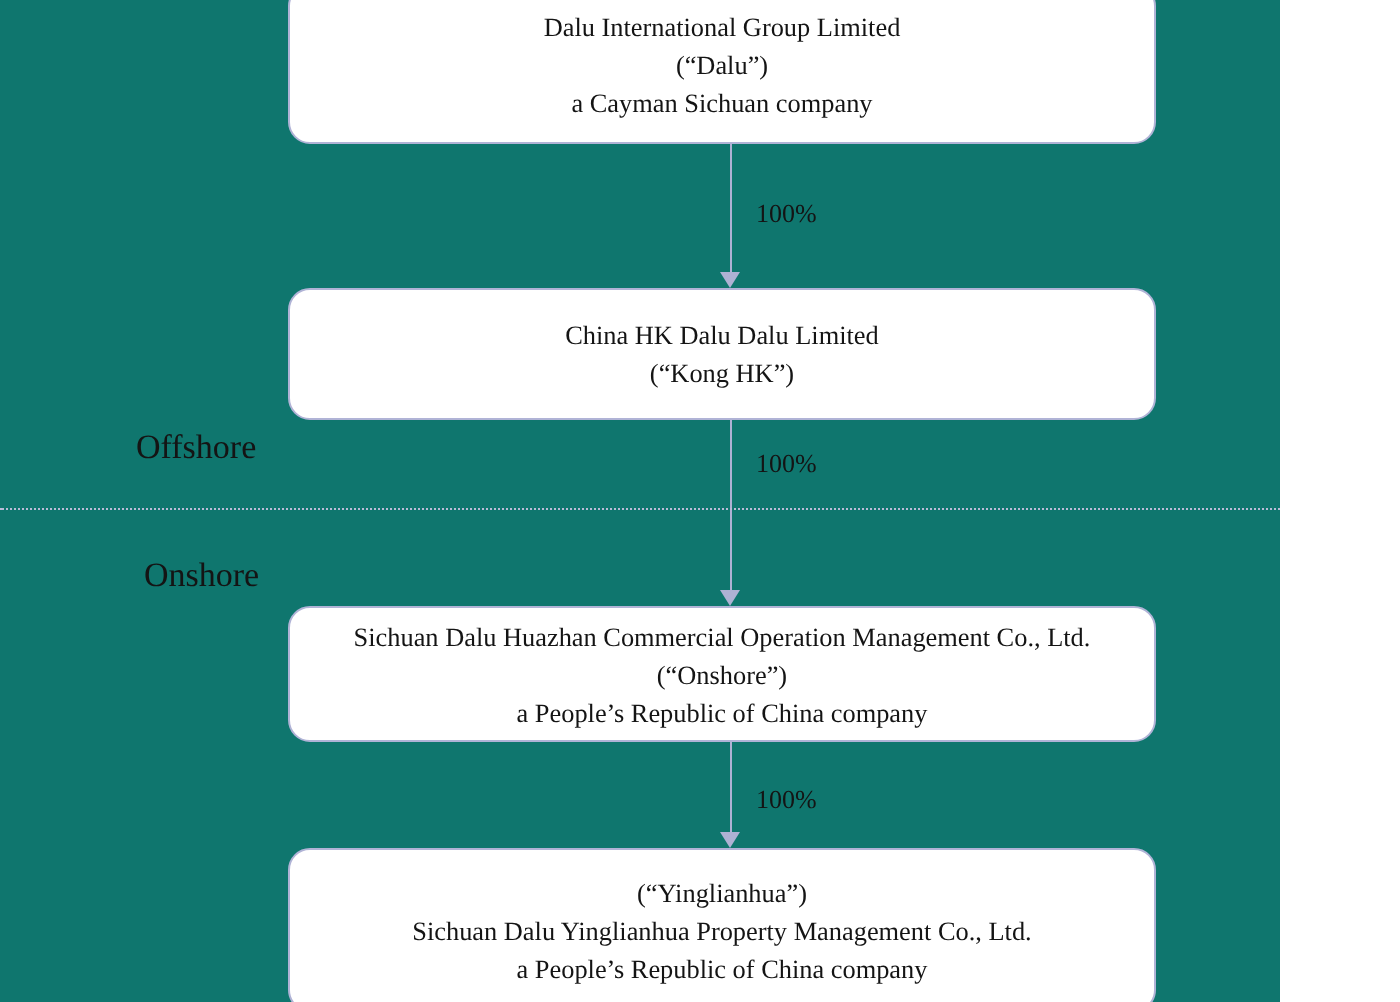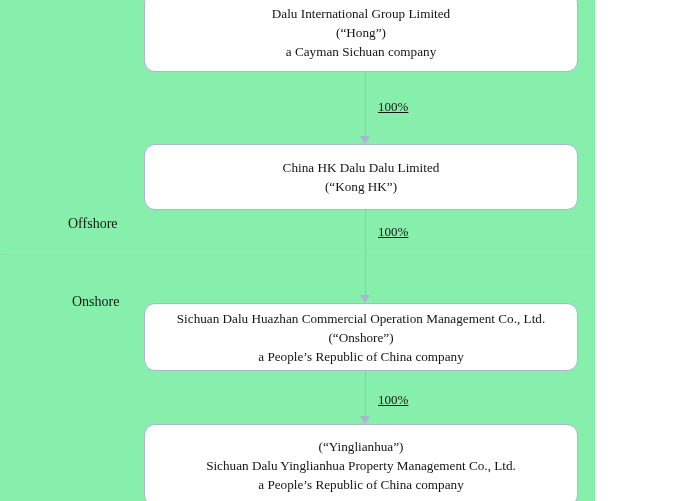--- a/index.html
+++ b/index.html
@@ -6,24 +6,24 @@
     margin: 0;
     padding: 0;
     background: #ffffff;
   }
   body {
     font-family: "Liberation Serif", "DejaVu Serif", serif;
     color: #1a1a1a;
   }
   #diagram {
     position: relative;
-    width: 595px;
+    width: 640px;
     height: 501px;
     overflow: hidden;
-    background: #86efac;
+    background: #0f766e;
   }
 
   
   .entity-box {
     position: absolute;
     left: 144px;
     width: 434px;
     box-sizing: border-box;
     border: 1.3px solid #b0b3d6;
     border-radius: 11px;
@@ -82,53 +82,52 @@
   #connector-3 .conn-line { height: 45px; }
   #connector-3 .conn-head { top: 45px; }
 
   .pct-label {
     position: absolute;
     left: 378px;
     font-size: 13px;
     line-height: 15px;
     color: #141414;
     white-space: nowrap;
-    text-decoration: underline;
   }
   #pct-1 { top: 99px; }
   #pct-2 { top: 224px; }
   #pct-3 { top: 392px; }
 
   
   #offshore-onshore-divider {
     position: absolute;
     left: 0;
     top: 254px;
     width: 700px;
     height: 0;
     border-top: 1.3px dotted #b9bcd8;
   }
   .region-label {
     position: absolute;
-    font-size: 14px;
+    font-size: 17px;
     line-height: 16px;
     color: #141414;
     white-space: nowrap;
   }
   #label-offshore { left: 68px; top: 216px; }
-  #label-onshore  { left: 72px; top: 294px; }
+  #label-onshore  { left: 72px; top: 280px; }
 </style>
 </head>
 <body>
 
 <div id="diagram">
 
   <div class="entity-box" id="box-dalu">
     <div class="entity-line">Dalu International Group Limited</div>
-    <div class="entity-line">(“Hong”)</div>
+    <div class="entity-line">(“Dalu”)</div>
     <div class="entity-line">a Cayman Sichuan company</div>
   </div>
 
   <div class="connector" id="connector-1">
     <div class="conn-line"></div>
     <div class="conn-head"></div>
   </div>
   <div class="pct-label" id="pct-1">100%</div>
 
   <div class="entity-box" id="box-dalu-hk">

